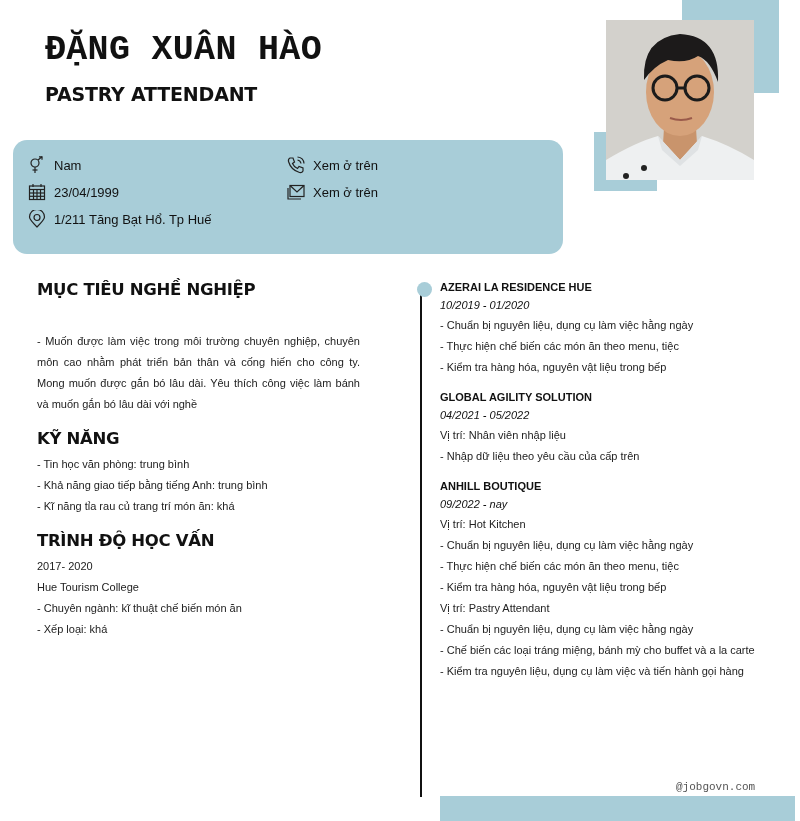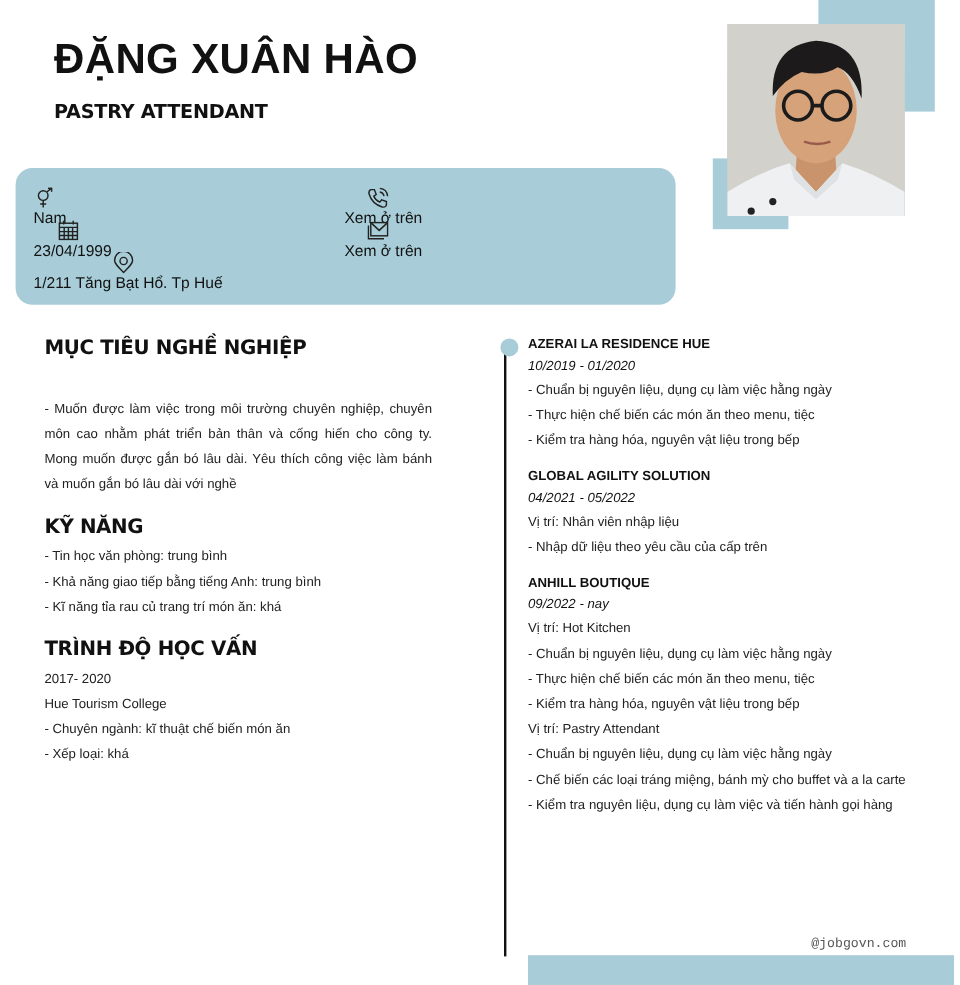--- a/index.html
+++ b/index.html
@@ -1,30 +1,30 @@
 <!DOCTYPE html>
 <html><head>
 <meta charset="utf-8">
 <style>
   * { box-sizing: border-box; margin: 0; padding: 0; }
   html, body { width: 800px; height: 821px; background: #ffffff; overflow: hidden; }
   body { position: relative; font-family: "Liberation Sans", "DejaVu Sans", sans-serif; color: #1a1a1a; }
 
-  .name { position: absolute; left: 45px; top: 30px; font-size: 35px; font-weight: 700; letter-spacing: 0.3px; color: #111; font-family: Liberation Sans, sans-serif; }
-  .title { position: absolute; left: 45px; top: 83px; font-size: 16px; font-weight: 700; color: #111; font-family: "DejaVu Sans", sans-serif; letter-spacing: -0.2px; }
+  .name { position: absolute; left: 45px; top: 30px; font-size: 35px; font-weight: 700; letter-spacing: 0.3px; color: #111; font-family: Liberation Mono, monospace; }
+  .title { position: absolute; left: 45px; top: 83px; font-size: 19px; font-weight: 700; color: #111; font-family: "DejaVu Sans", sans-serif; letter-spacing: -0.2px; }
 
   .deco { position: absolute; background: #a8cdd8; }
   .deco-top { left: 682px; top: 0; width: 97px; height: 93px; }
   .deco-bottom { left: 594px; top: 132px; width: 63px; height: 59px; }
   .photo { position: absolute; left: 606px; top: 20px; width: 148px; height: 160px; overflow: hidden;
     background: linear-gradient(180deg, #d9d7d2 0%, #cfcdc8 60%, #c9c7c2 100%); }
   .photo svg { display: block; }
 
   .contact-box { position: absolute; left: 13px; top: 140px; width: 550px; height: 114px; background: #a8cdd8; border-radius: 14px; }
-  .contact-item { position: absolute; display: flex; align-items: center; font-size: 13px; color: #111; flex-direction: column; }
+  .contact-item { position: absolute; display: flex; align-items: center; font-size: 13px; color: #111; }
   .contact-item .icon { width: 18px; height: 18px; margin-right: 8px; display: inline-flex; align-items: center; justify-content: center; }
   .ci-gender { left: 28px; top: 156px; }
   .ci-dob { left: 28px; top: 183px; }
   .ci-addr { left: 28px; top: 210px; }
   .ci-phone { left: 287px; top: 156px; }
   .ci-email { left: 287px; top: 183px; }
 
   .left-col { position: absolute; left: 37px; top: 280px; width: 323px; }
   .sec-h { font-size: 16.5px; font-weight: 700; color: #111; margin-bottom: 6px; font-family: "DejaVu Sans", sans-serif; letter-spacing: -0.3px; }
   .para { font-size: 11px; line-height: 21px; text-align: justify; color: #222; margin-top: 32px; }

